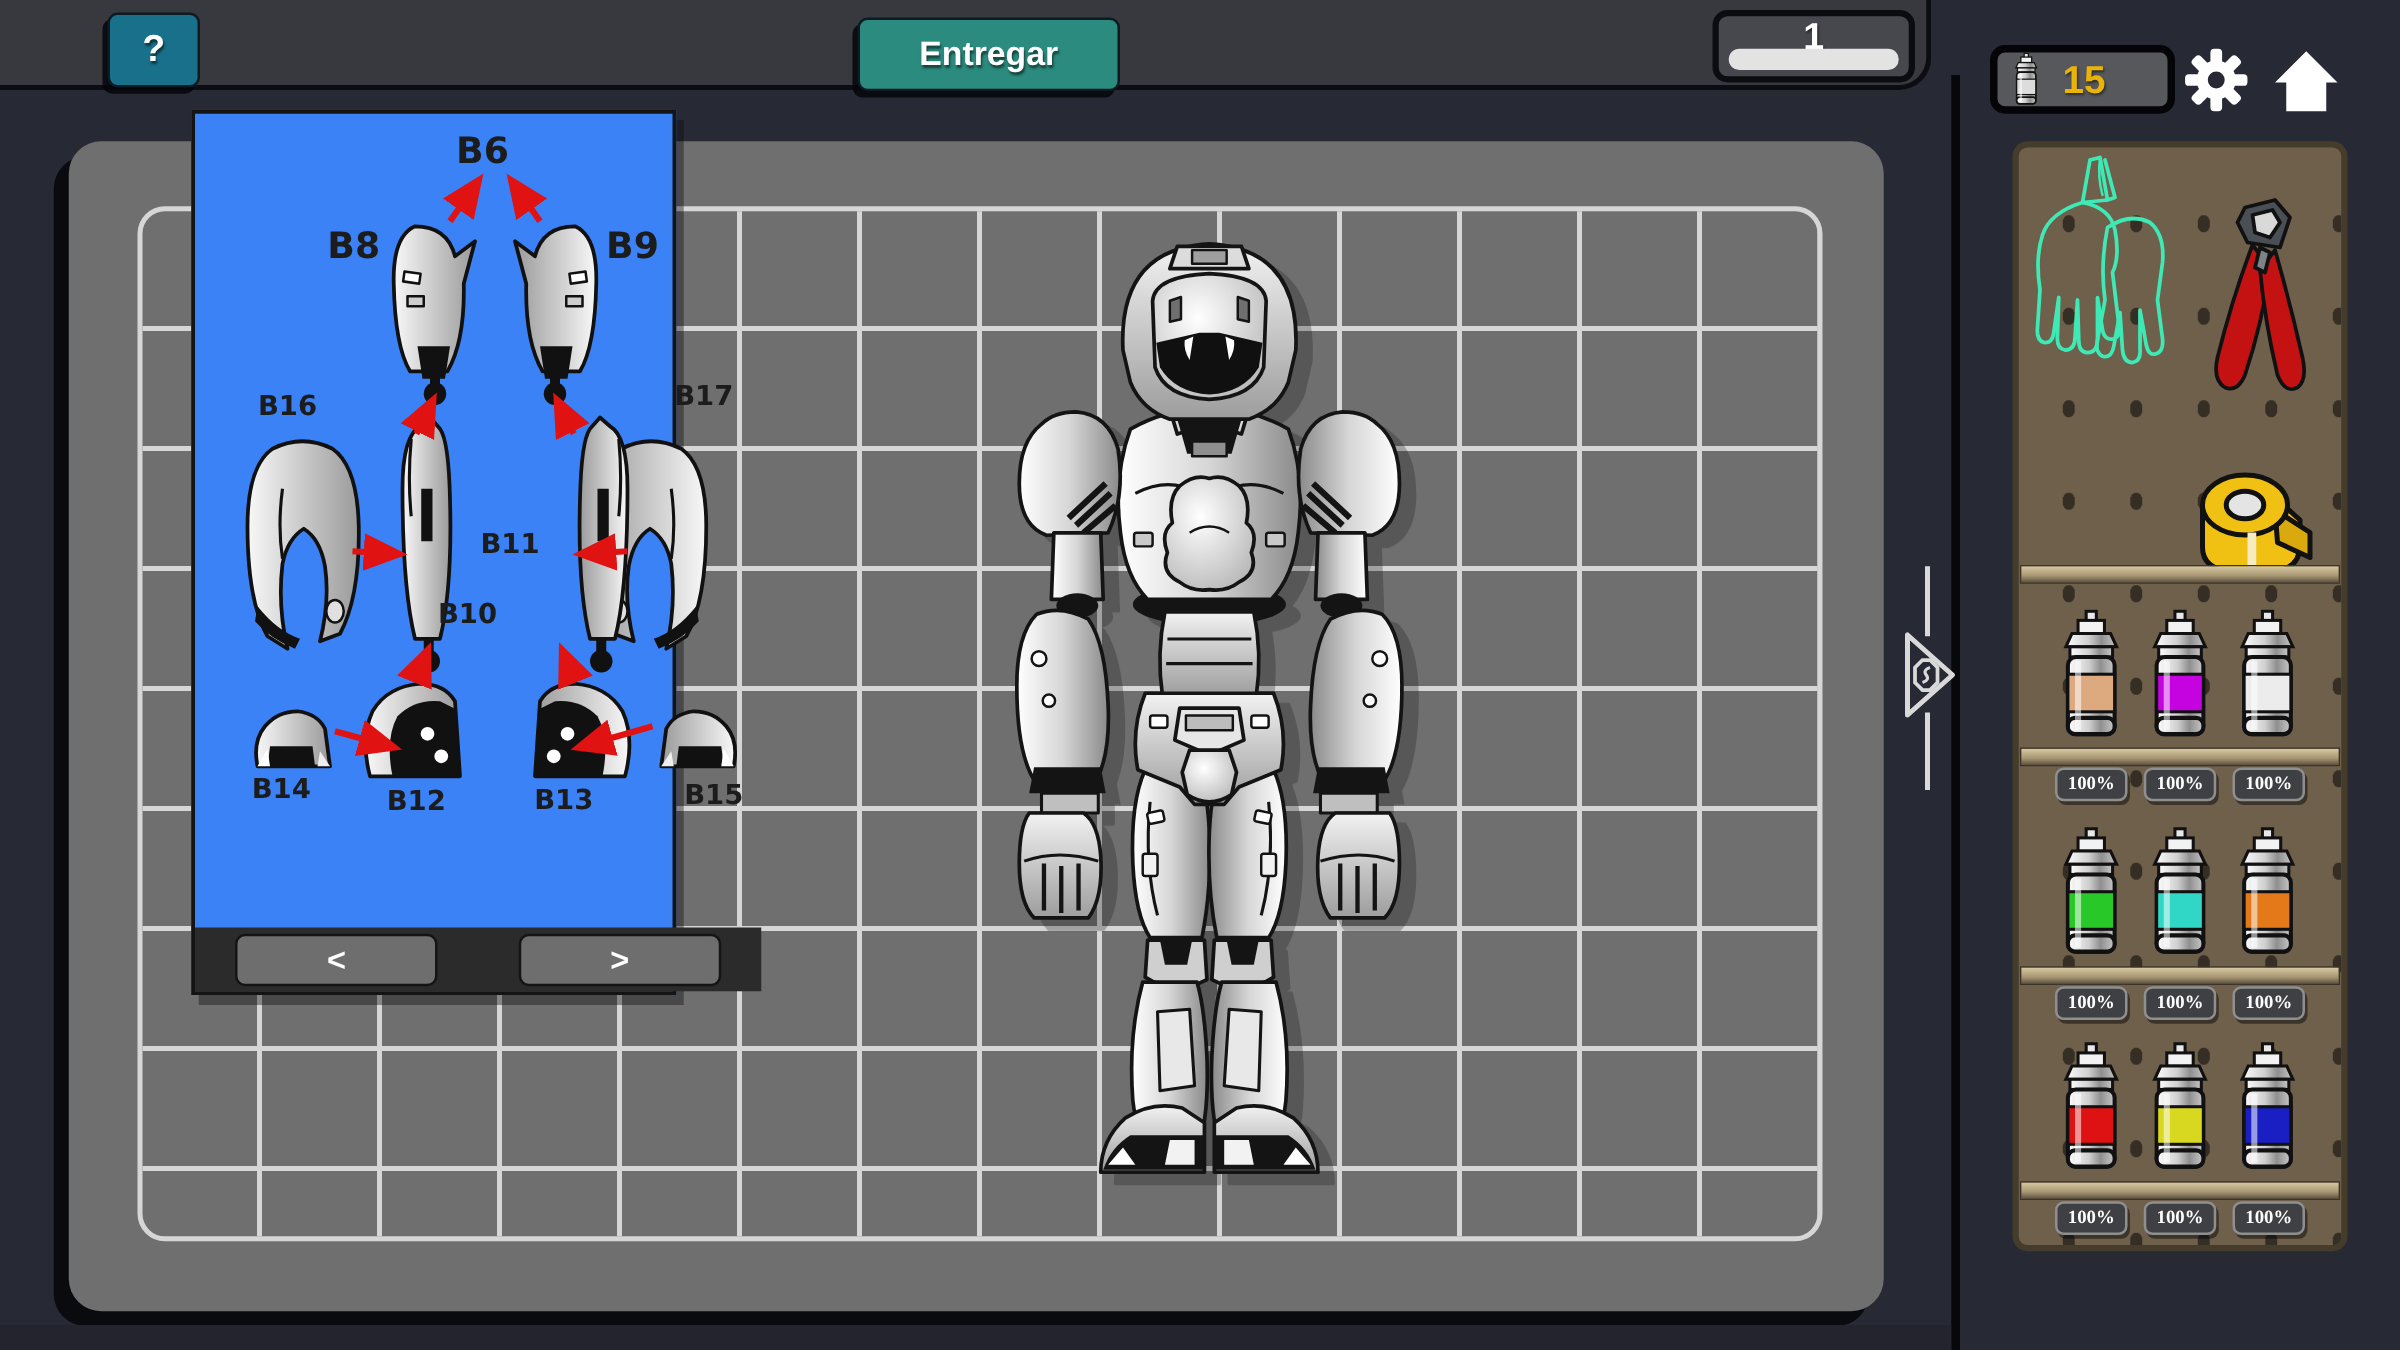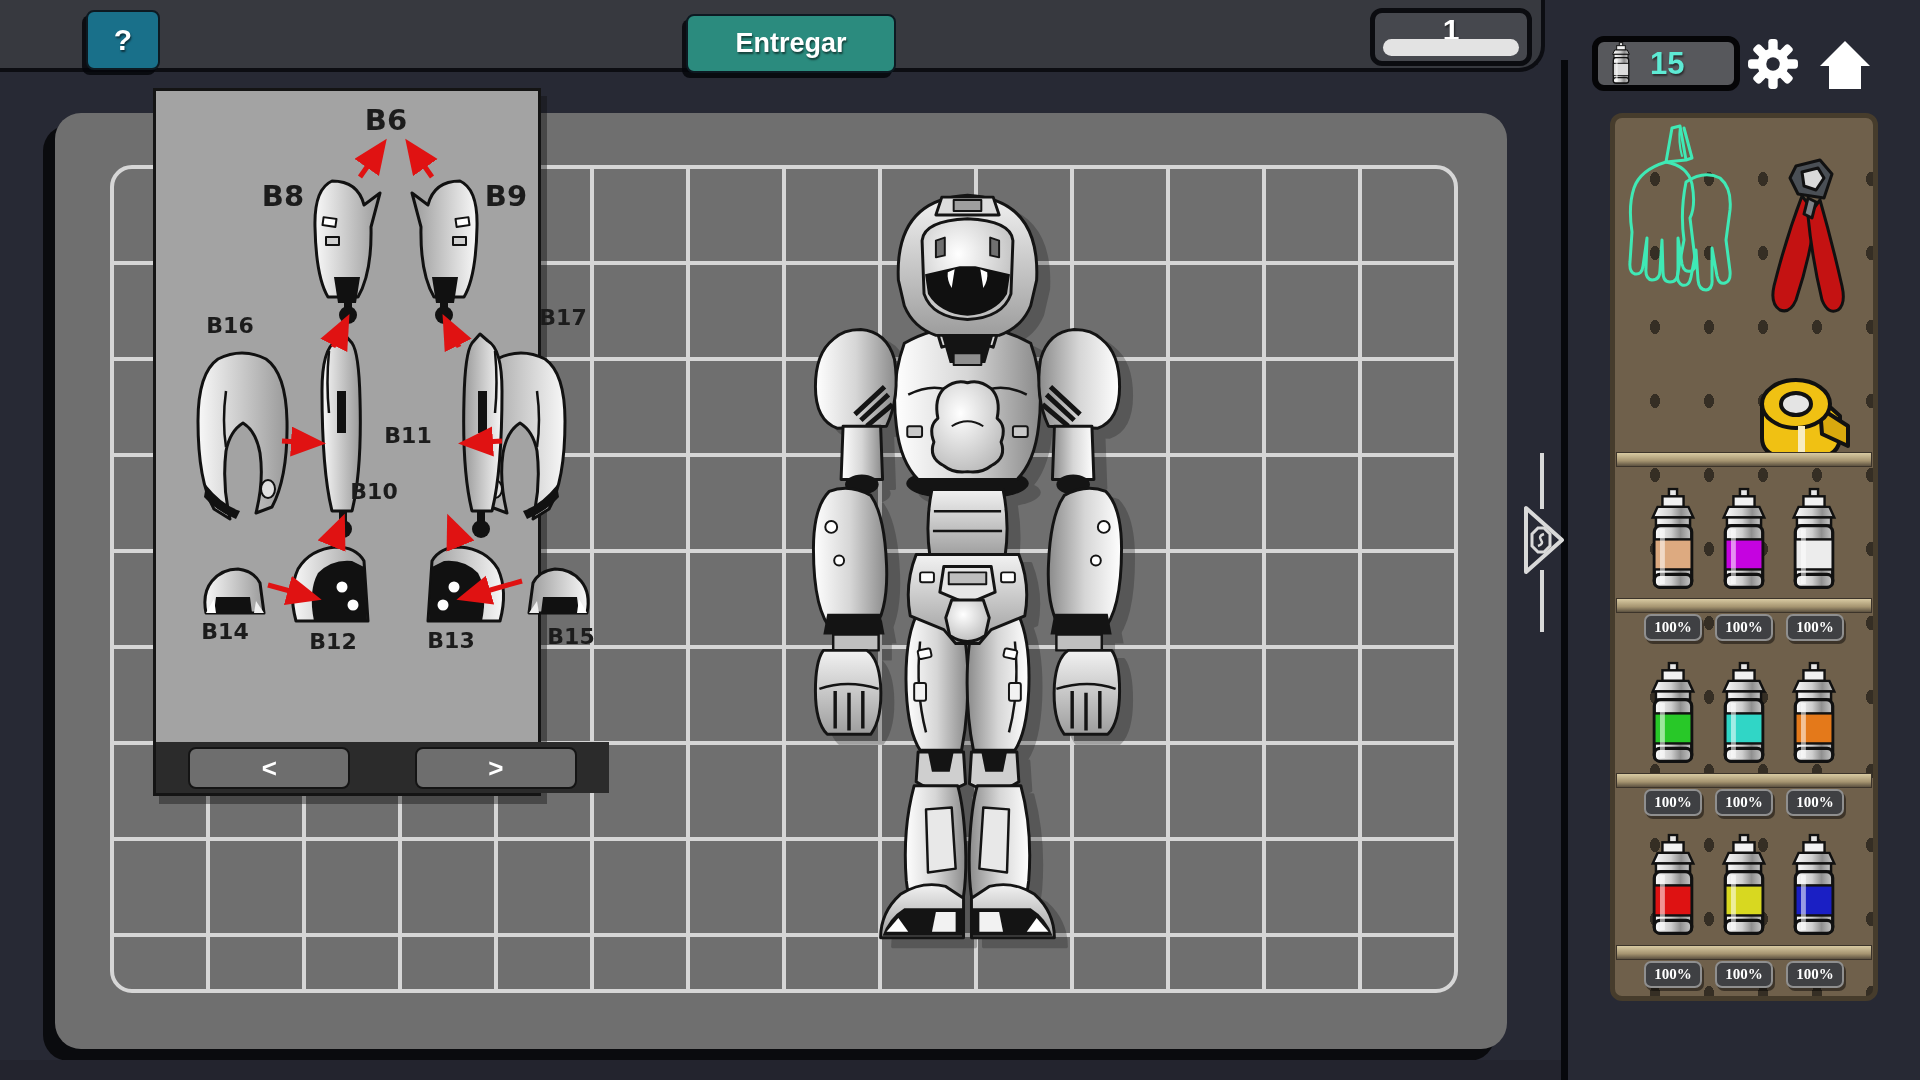--- a/index.html
+++ b/index.html
@@ -19,36 +19,36 @@
   #level-box{position:absolute;left:1370px;top:8px;width:162px;height:58px;background:#46484e;
              border:5px solid #0b0c10;border-radius:12px;box-sizing:border-box;}
   #level-value{position:absolute;width:100%;top:0px;text-align:center;color:#fff;font-size:30px;
                font-weight:bold;text-shadow:1px 2px 2px rgba(0,0,0,.5);}
   #level-bar{position:absolute;left:8px;right:8px;bottom:5px;height:17px;background:#e3e3e3;
              border-radius:9px;}
   
   #hud-pill{position:absolute;left:1592px;top:36px;width:148px;height:55px;background:#57585c;
             border:6px solid #050507;border-radius:12px;box-sizing:border-box;display:flex;
             align-items:center;}
-  #hud-count{color:#5eead4;font-size:31px;font-weight:bold;margin-left:14px;text-shadow:1px 2px 2px rgba(0,0,0,.5);}
+  #hud-count{color:#eab308;font-size:31px;font-weight:bold;margin-left:14px;text-shadow:1px 2px 2px rgba(0,0,0,.5);}
   .hud-icon{position:absolute;cursor:pointer;}
   #gear-btn{left:1746px;top:38px;width:54px;height:52px;}
   #home-btn{left:1818px;top:40px;width:54px;height:50px;}
   
   #workbench{position:absolute;left:55px;top:113px;width:1452px;height:936px;background:#6f6f6f;
              border-radius:26px;box-shadow:-12px 12px 0 rgba(8,8,10,.9);}
   #grid{position:absolute;left:55px;top:52px;width:1348px;height:828px;border:4px solid #d6d6d6;
         border-radius:22px;box-sizing:border-box;
         background:
           repeating-linear-gradient(90deg, transparent 0, transparent 92px, #d6d6d6 92px, #d6d6d6 96px),
           repeating-linear-gradient(180deg, transparent 0, transparent 92px, #d6d6d6 92px, #d6d6d6 96px);}
   #robot{position:absolute;left:715px;top:62px;width:395px;height:775px;
          filter:drop-shadow(12px 9px 0 rgba(25,25,25,.28));}
   
-  #card{position:absolute;left:153px;top:88px;width:388px;height:708px;background:#a3a3a3;
+  #card{position:absolute;left:153px;top:88px;width:388px;height:708px;background:#3b82f6;
         border:3px solid #141414;box-sizing:border-box;box-shadow:6px 8px 0 rgba(15,15,15,.4);}
   #card-canvas{position:absolute;left:0;top:0;width:453px;height:651px;}
   .card-label{position:absolute;transform:translateX(-50%);color:#1c1c1c;font-weight:bold;
               font-family:"DejaVu Sans", sans-serif;}
   .lbl-big{font-size:29px;}
   .lbl-sm{font-size:22px;}
   #card-footer{position:absolute;left:0;bottom:0;width:453px;height:51px;background:#2b2b2b;
                display:flex;align-items:center;justify-content:space-around;}
   .nav-btn{width:158px;height:38px;background:#6e6e6e;border:2px solid #141414;border-radius:8px;
            color:#fff;font-size:26px;font-weight:bold;display:flex;align-items:center;

